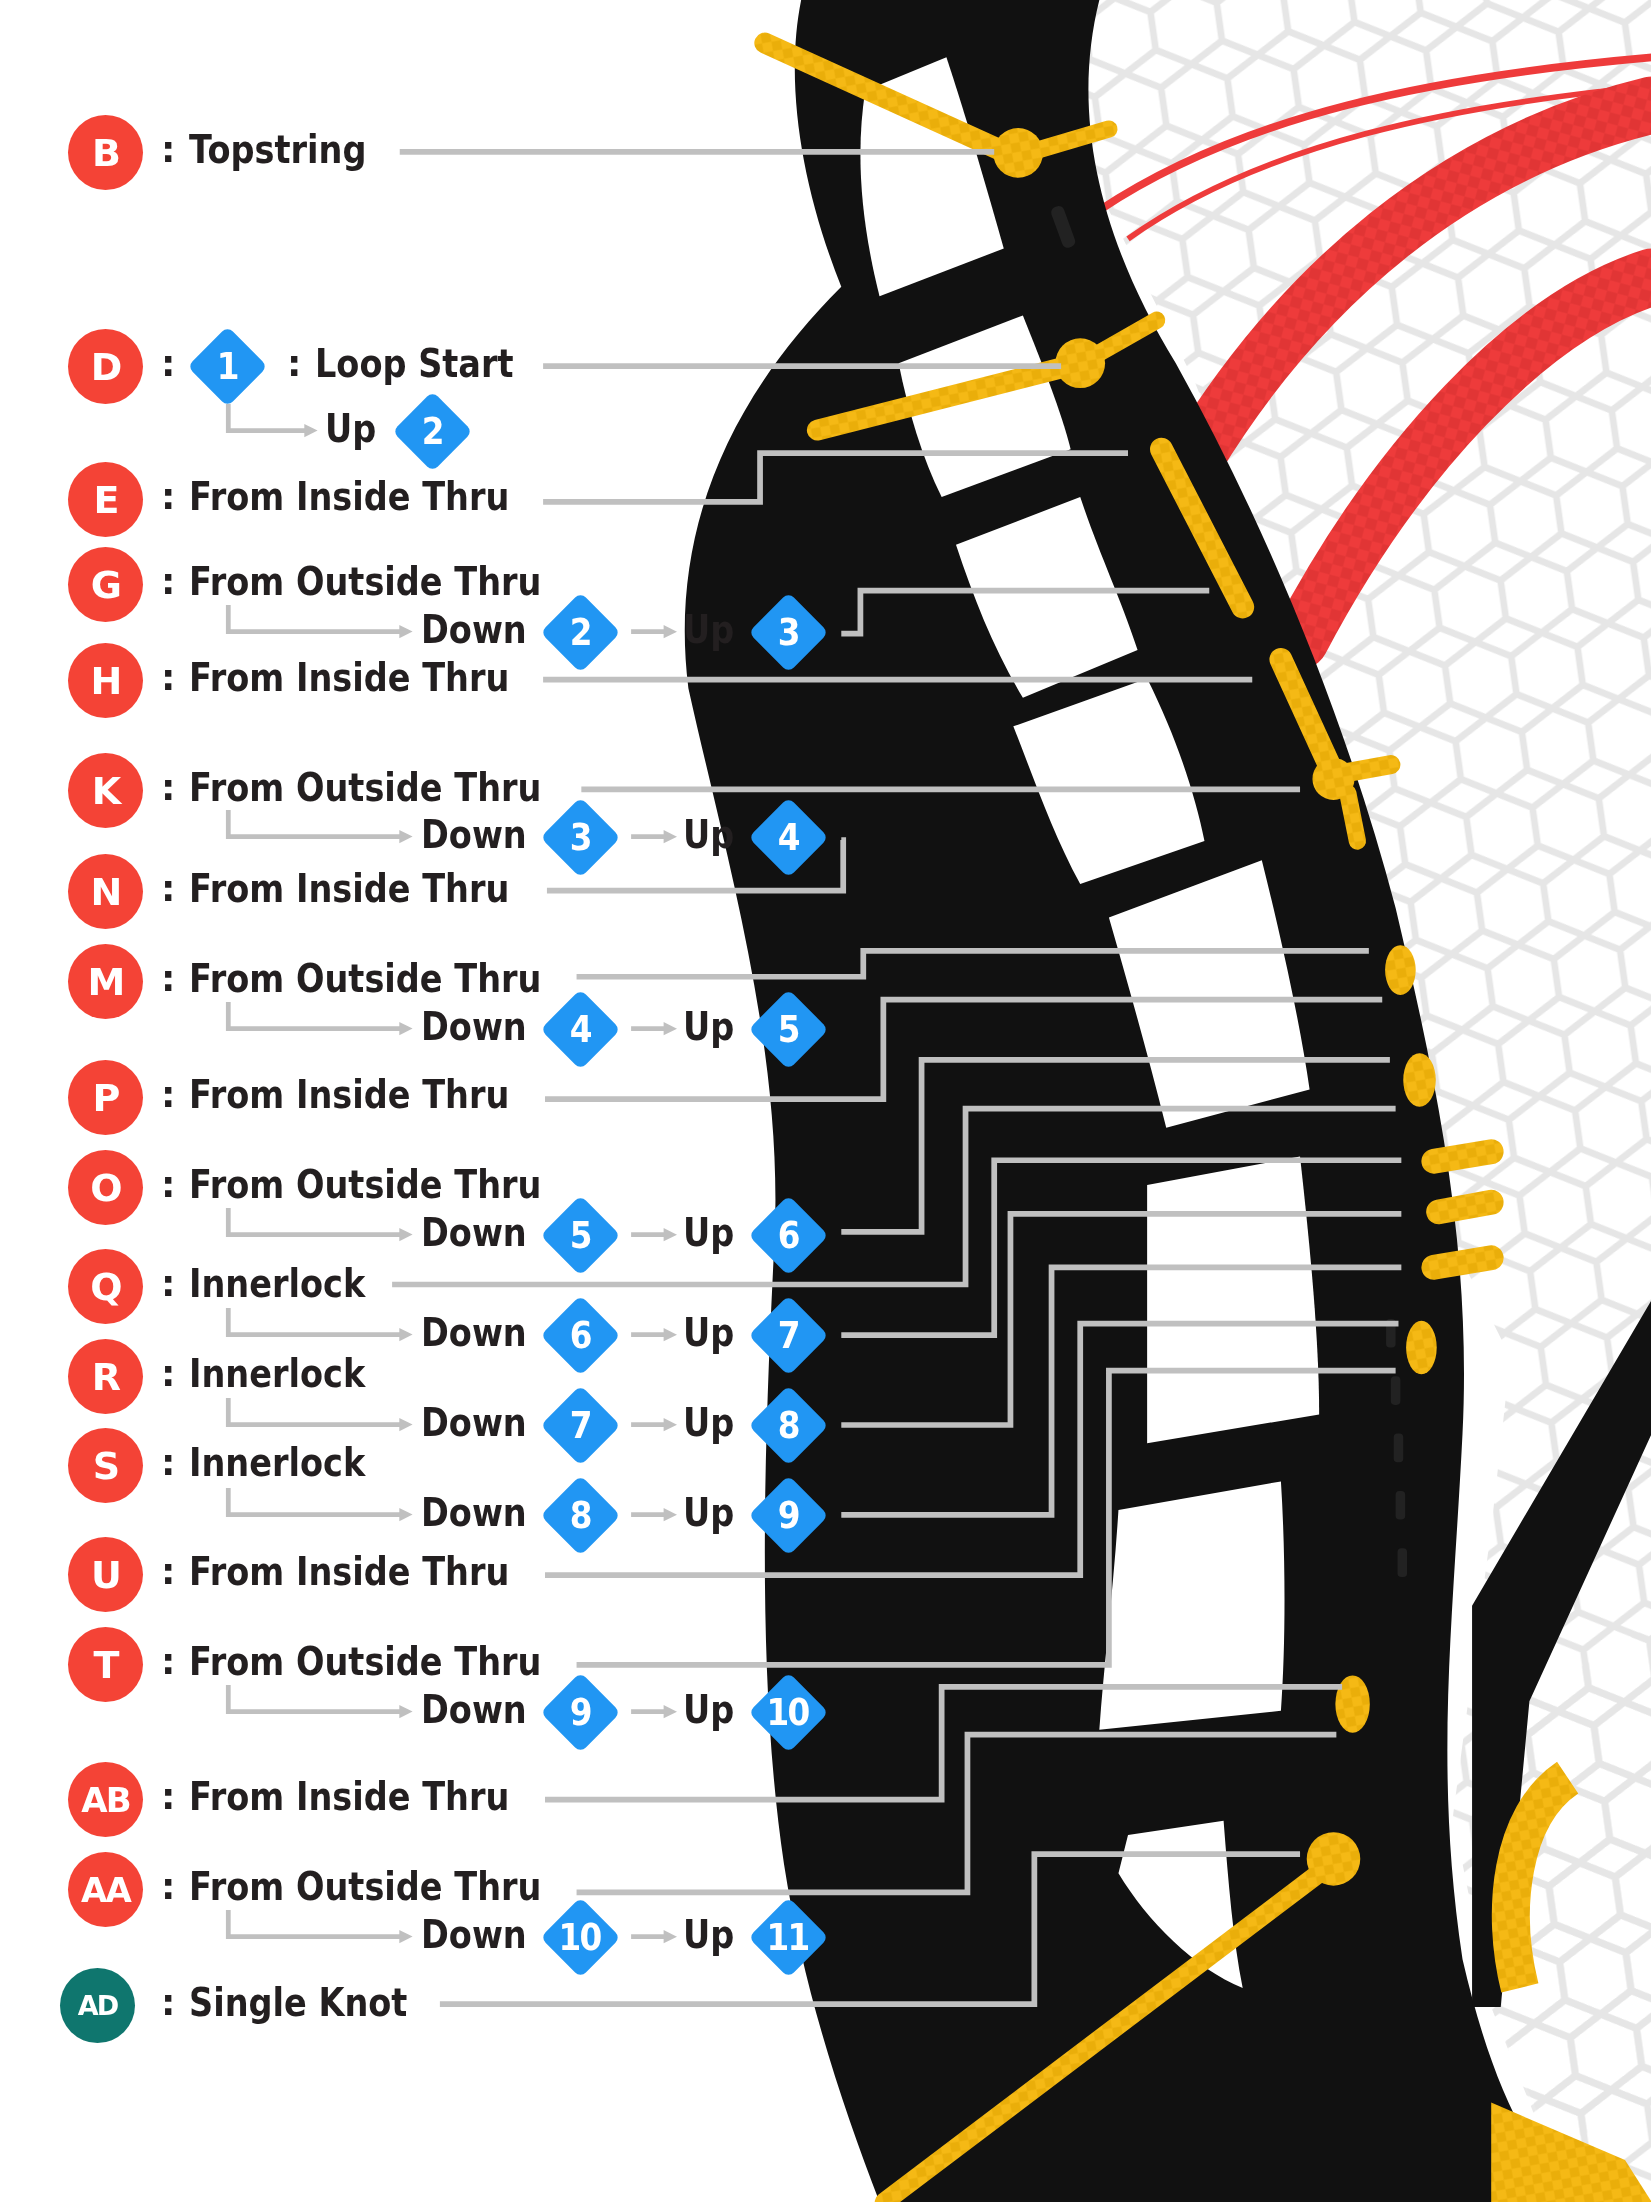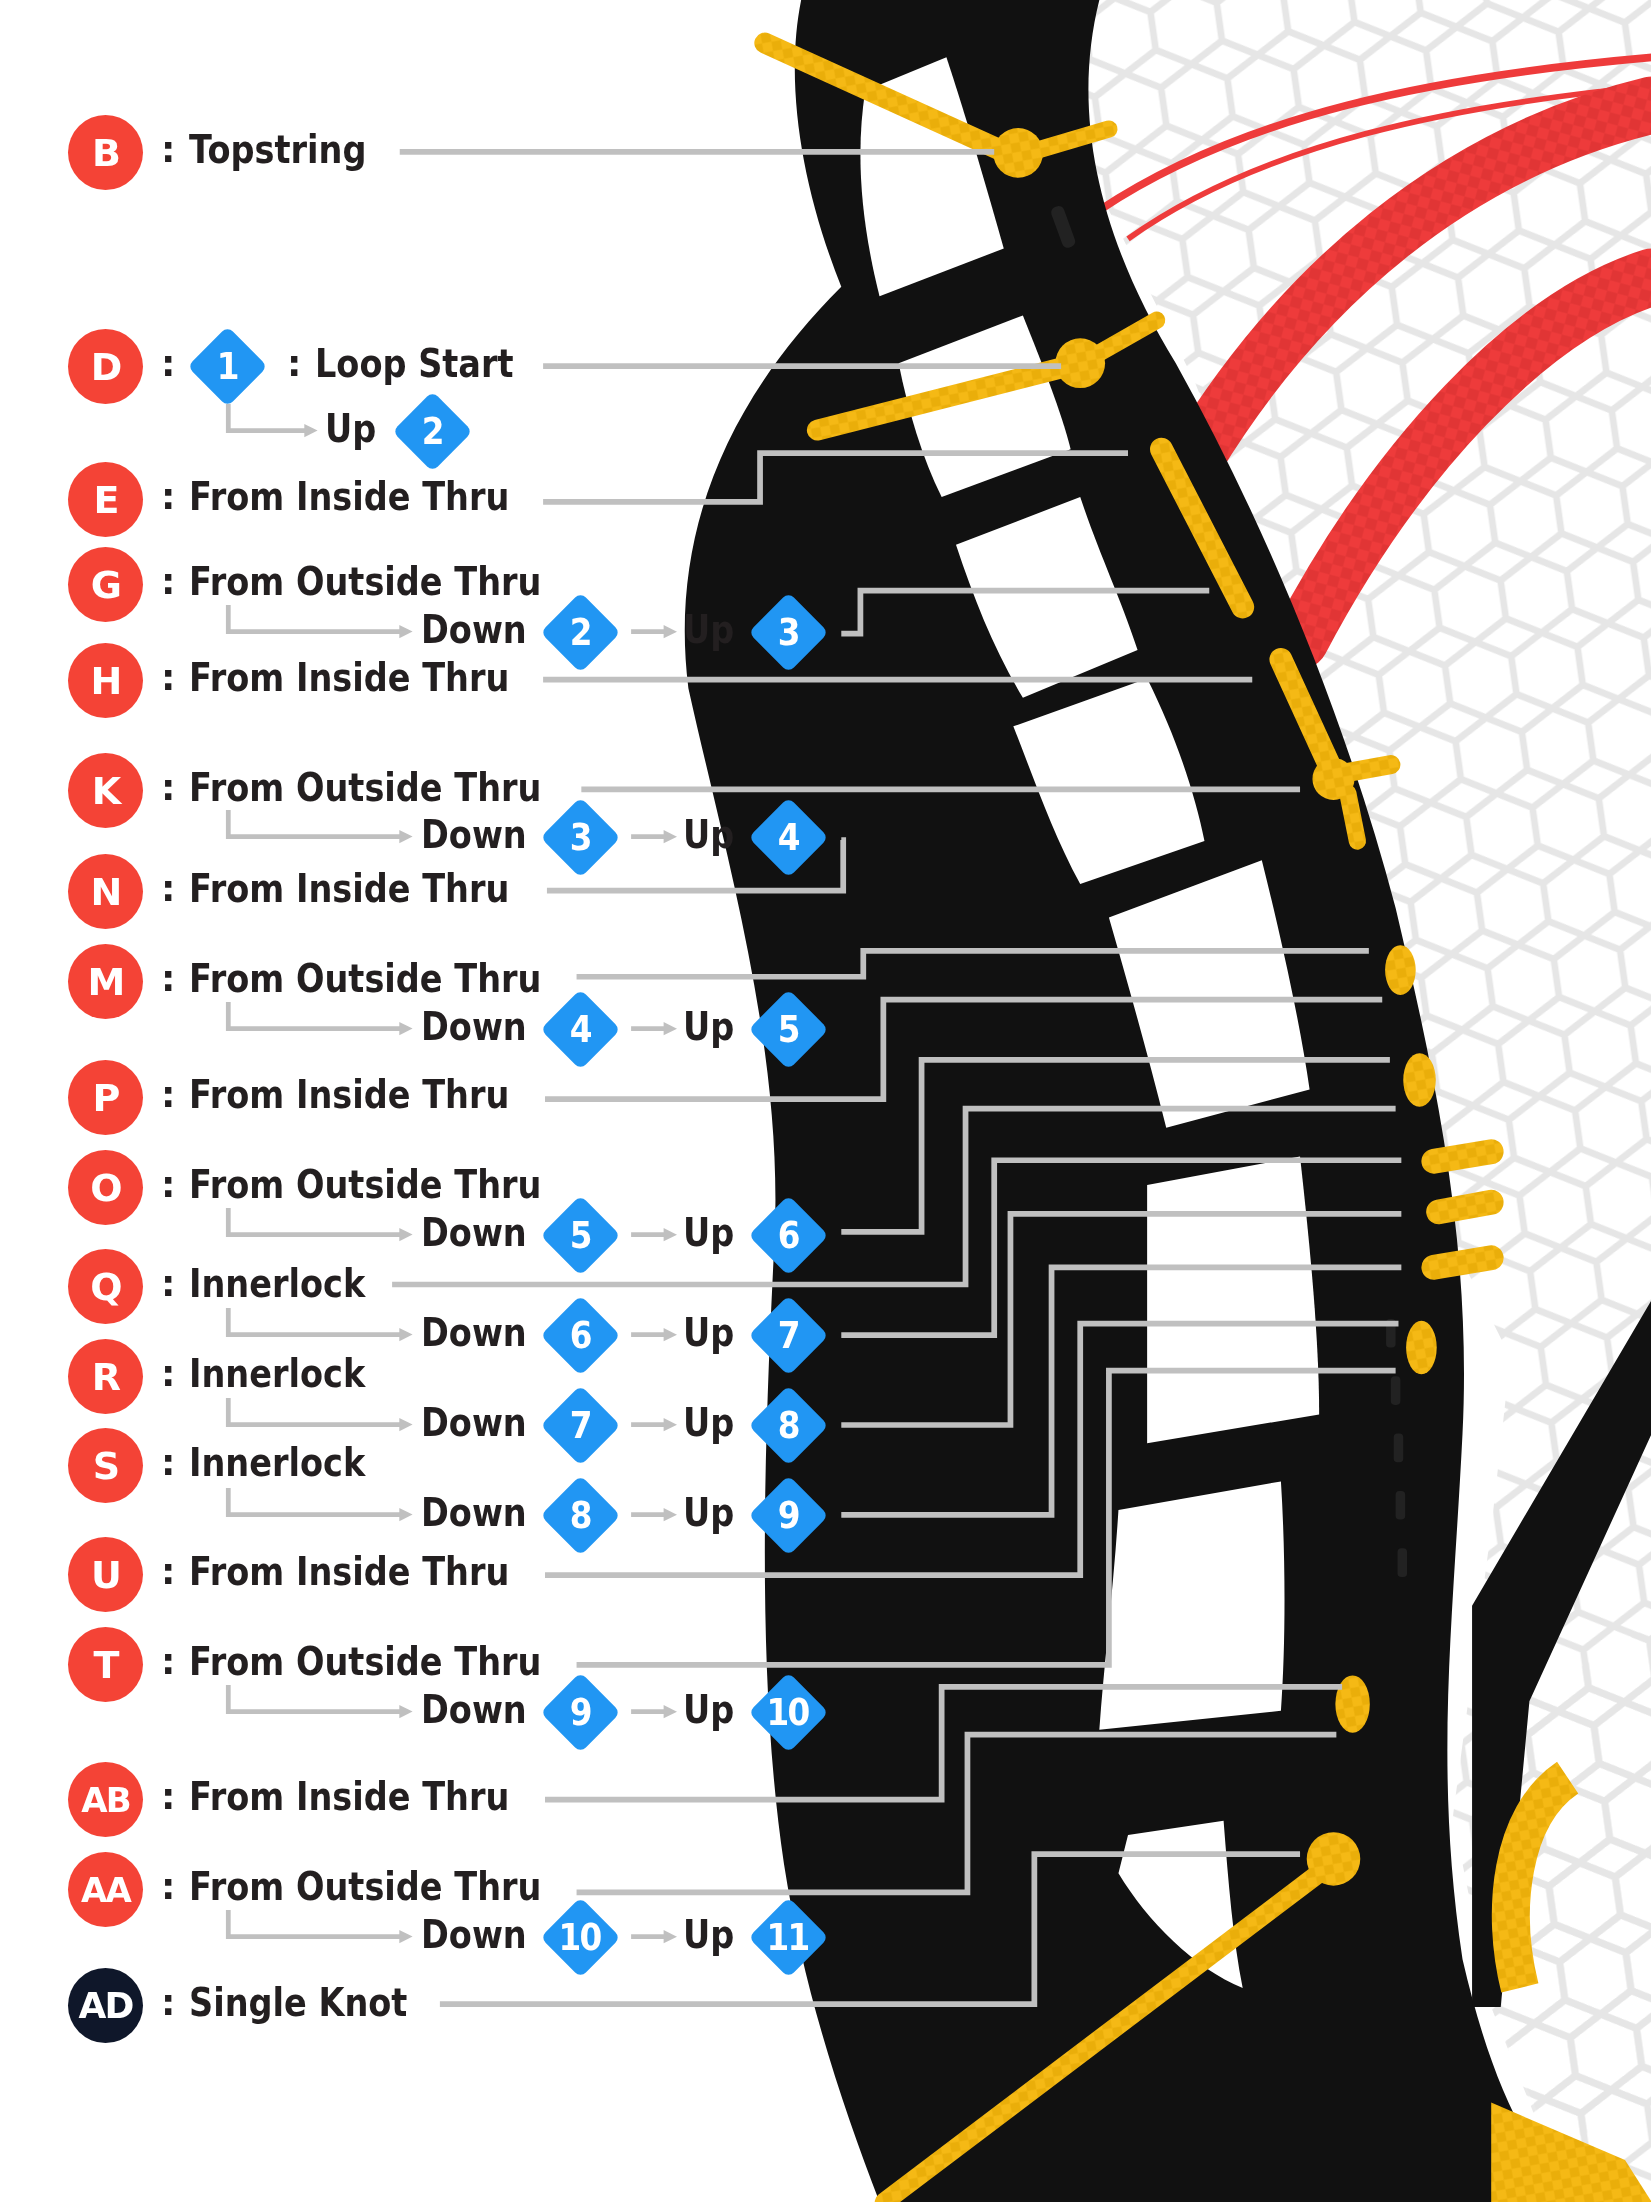--- a/index.html
+++ b/index.html
@@ -376,19 +376,19 @@
         <svg style="position:absolute;left:631px;top:-7.6px;" width="48" height="15.3" viewBox="0 0 50 16">
           <line x1="0" y1="8" x2="36" y2="8" stroke="#c0c0c0" stroke-width="5"></line>
           <polygon points="34,1 48,8 34,15" fill="#c0c0c0"></polygon>
         </svg>
         <div class="label" style="left:683px;">Up</div>
         <div class="dia" style="left:748px;align-items:center;">
           <span>11</span>
         </div>
       </div>
       <div class="row" style="top: 2005px;">
-        <div class="badge" style="left:68px;background:#0f172a;font-size:36px;">AD</div>
+        <div class="badge" style="left:60px;background:#0f766e;font-size:27px;">AD</div>
         <div class="colon" style="left:161px;">:</div>
         <div class="label" style="left:189px;">Single Knot</div>
       </div>
     </div>
 </div>
 
 
 </body></html>

